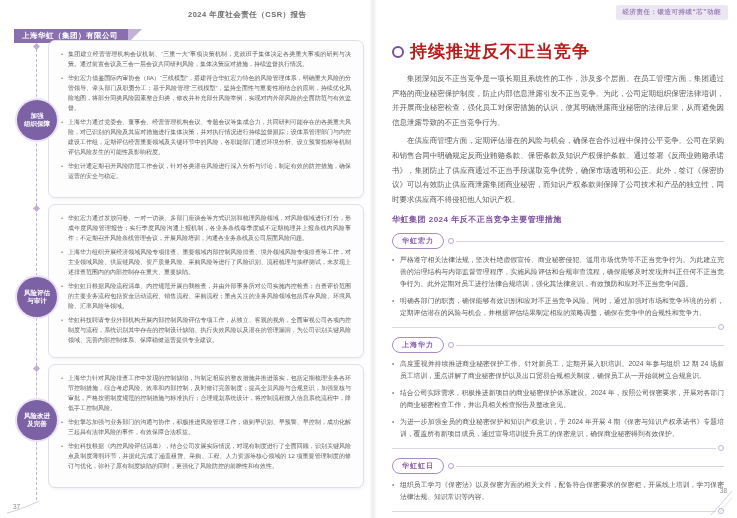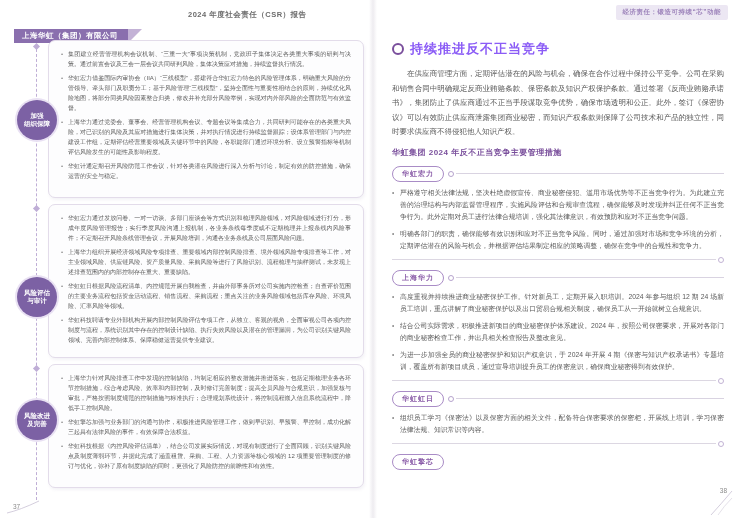--- a/index.html
+++ b/index.html
@@ -68,21 +68,21 @@
   .pageno-left{position:absolute;left:13px;bottom:8px;font-size:6.5px;color:#8a8a8a;}
   .corner-left{position:absolute;left:6px;bottom:4px;width:34px;height:14px;}
 
   
   .right-content{position:absolute;left:392px;top:40px;width:332px;}
   .rp-title{display:flex;align-items:center;gap:6px;margin-bottom:9px;}
   .rp-title .ring{
     width:8px;height:8px;border:2.5px solid #7a4f9c;border-radius:50%;
     box-sizing:content-box;flex:0 0 auto;
   }
-  .rp-title .txt{font-size:13px;font-weight:bold;color:#8b5cf6;letter-spacing:1px;}
+  .rp-title .txt{font-size:17px;font-weight:bold;color:#b91c1c;letter-spacing:1px;}
   .rp-para{
     font-size:7.5px;line-height:14.6px;color:#5a5a5a;text-align:justify;
     text-indent:2em;margin:0 0 4px 0;
   }
   .rp-subtitle{
     text-align:left;font-size:8px;font-weight:bold;color:#7a4f9c;
     margin:7px 0 8px 0;letter-spacing:.5px;
   }
   .section{margin-bottom:2px;}
   .sec-head{display:flex;align-items:center;margin-bottom:5px;}
@@ -169,20 +169,21 @@
   <div class="center-divider"></div>
 
   <div>
     <div class="right-content">
 
       <div class="rp-title">
         <span class="ring"></span>
         <span class="txt">持续推进反不正当竞争</span>
       </div>
 
+      <p class="rp-para">集团深知反不正当竞争是一项长期且系统性的工作，涉及多个层面。在员工管理方面，集团通过严格的商业秘密保护制度，防止内部信息泄露引发不正当竞争。为此，公司定期组织保密法律培训，并开展商业秘密检查，强化员工对保密措施的认识，使其明确泄露商业秘密的法律后果，从而避免因信息泄露导致的不正当竞争行为。</p>
       <p class="rp-para">在供应商管理方面，定期评估潜在的风险与机会，确保在合作过程中保持公平竞争。公司在采购和销售合同中明确规定反商业贿赂条款、保密条款及知识产权保护条款。通过签署《反商业贿赂承诺书》，集团防止了供应商通过不正当手段谋取竞争优势，确保市场透明和公正。此外，签订《保密协议》可以有效防止供应商泄露集团商业秘密，而知识产权条款则保障了公司技术和产品的独立性，同时要求供应商不得侵犯他人知识产权。</p>
 
       <div class="rp-subtitle">华虹集团 2024 年反不正当竞争主要管理措施</div>
 
       <div class="section">
         <div class="sec-head">
           <span class="sec-pill">华虹宏力</span>
           <span class="sec-dot"></span>
           <span class="sec-line"></span>
         </div>

